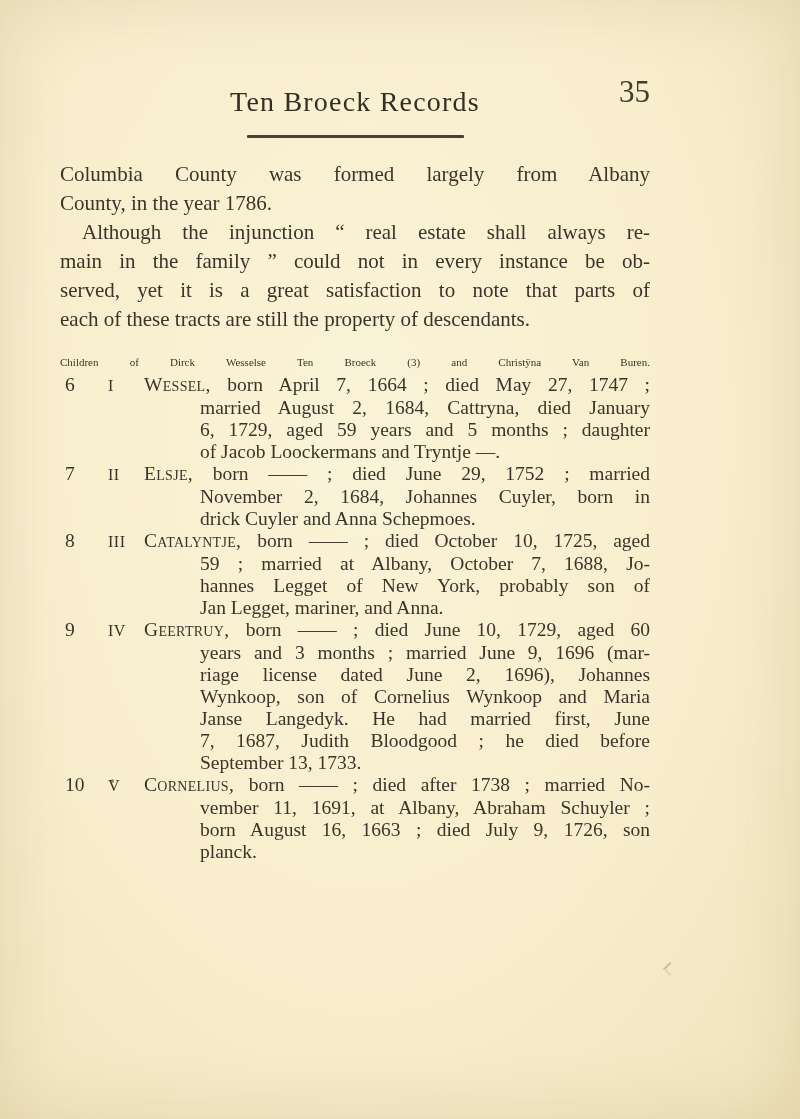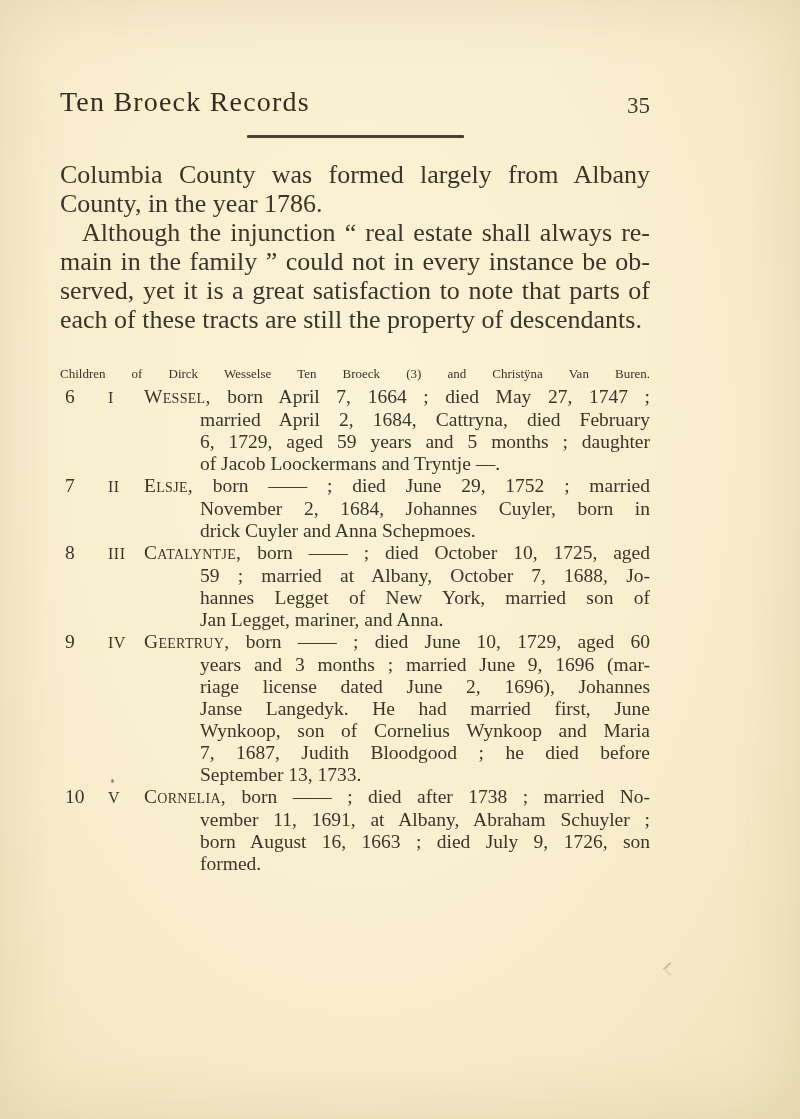--- a/index.html
+++ b/index.html
@@ -3,33 +3,33 @@
 <meta charset="utf-8">
 <style>
   html,body{margin:0;padding:0}
   body{width:800px;height:1119px;overflow:hidden;background:#f1e5bd;
        font-family:"Liberation Serif","DejaVu Serif",serif;}
   .page{position:relative;width:800px;height:1119px;color:#3b342a;
         background:radial-gradient(ellipse at 45% 38%, #fbf3d8 0%, #f8eecd 55%, #f0e4bc 100%);
         box-shadow:inset 0 0 70px rgba(120,100,60,.14);}
   .col{position:absolute;left:60px;top:0;width:590px}
 
-  .header{position:relative;padding-top:84px;text-align:left}
+  .header{position:relative;padding-top:84px;text-align:center}
   .title{font-size:28px;line-height:36px;letter-spacing:1.2px;color:#332d23}
-  .page-no{position:absolute;right:0;bottom:1px;font-size:23px;color:#433b2d}
+  .page-no{position:absolute;right:0;bottom:10px;font-size:31px;color:#433b2d}
 
   .rule{width:217px;height:3px;background:#4a4233;margin:15px auto 0;border-radius:1px}
 
-  .para{font-size:26px;line-height:29px}
+  .para{font-size:21px;line-height:29px}
   .p1{margin-top:22px}
   .bl{text-align:justify}
   .jl{text-align:justify;text-align-last:justify}
   .ind{text-indent:22px}
 
-  .heading{margin-top:28px;font-size:13px;line-height:24px;color:#3a332a}
+  .heading{margin-top:16px;font-size:11px;line-height:24px;color:#3a332a}
 
   .entries{margin-top:0;font-size:19.5px;line-height:22px}
   .el{text-align:justify}
   .cont{padding-left:140px}
   .eno{display:inline-block;width:48px;padding-left:5px;box-sizing:border-box}
   .rn{display:inline-block;width:30px;text-align:right;margin-right:6px;font-size:16px;letter-spacing:.5px}
   .nm{font-variant:small-caps;letter-spacing:.3px}
 
   .dot{position:absolute;left:111px;top:779px;width:3px;height:4px;
        background:#5f574a;border-radius:50%;opacity:.65}
@@ -61,53 +61,53 @@
       <div class="bl jl">served, yet it is a great satisfaction to note that parts of</div>
       <div class="bl">each of these tracts are still the property of descendants.</div>
     </div>
 
     <div class="heading jl">Children of Dirck Wesselse Ten Broeck (3) and Christÿna Van Buren.</div>
 
     <div class="entries">
 
       <div class="entry">
         <div class="el jl"><span class="eno">6</span><span class="rn">I</span><span class="nm">Wessel,</span> <span>born April 7, 1664 ; died May 27, 1747 ;</span></div>
-        <div class="el cont jl">married April 2, 1684, Cattryna, died February</div>
+        <div class="el cont jl">married August 2, 1684, Cattryna, died January</div>
         <div class="el cont jl">6, 1729, aged 59 years and 5 months ; daughter</div>
         <div class="el cont">of Jacob Loockermans and Tryntje —.</div>
       </div>
 
       <div class="entry">
         <div class="el jl"><span class="eno">7</span><span class="rn">II</span><span class="nm">Elsje,</span> <span>born —— ; died June 29, 1752 ; married</span></div>
         <div class="el cont jl">November 2, 1684, Johannes Cuyler, born in</div>
         <div class="el cont">drick Cuyler and Anna Schepmoes.</div>
       </div>
 
       <div class="entry">
         <div class="el jl"><span class="eno">8</span><span class="rn">III</span><span class="nm">Catalyntje,</span> <span>born —— ; died October 10, 1725, aged</span></div>
         <div class="el cont jl">59 ; married at Albany, October 7, 1688, Jo-</div>
-        <div class="el cont jl">hannes Legget of New York, married son of</div>
+        <div class="el cont jl">hannes Legget of New York, probably son of</div>
         <div class="el cont">Jan Legget, mariner, and Anna.</div>
       </div>
 
       <div class="entry">
         <div class="el jl"><span class="eno">9</span><span class="rn">IV</span><span class="nm">Geertruy,</span> <span>born —— ; died June 10, 1729, aged 60</span></div>
         <div class="el cont jl">years and 3 months ; married June 9, 1696 (mar-</div>
         <div class="el cont jl">riage license dated June 2, 1696), Johannes</div>
+        <div class="el cont jl">Wynkoop, son of Cornelius Wynkoop and Maria</div>
         <div class="el cont jl">Janse Langedyk.  He had married first, June</div>
-        <div class="el cont jl">Wynkoop, son of Cornelius Wynkoop and Maria</div>
         <div class="el cont jl">7, 1687, Judith Bloodgood ; he died before</div>
         <div class="el cont">September 13, 1733.</div>
       </div>
 
       <div class="entry">
-        <div class="el jl"><span class="eno">10</span><span class="rn">V</span><span class="nm">Cornelia,</span> <span>born —— ; died after 1738 ; married No-</span></div>
+        <div class="el jl"><span class="eno">10</span><span class="rn">V</span><span class="nm">Cornelius,</span> <span>born —— ; died after 1738 ; married No-</span></div>
         <div class="el cont jl">vember 11, 1691, at Albany, Abraham Schuyler ;</div>
         <div class="el cont jl">born August 16, 1663 ; died July 9, 1726, son</div>
-        <div class="el cont">formed.</div>
+        <div class="el cont">planck.</div>
       </div>
 
     </div>
   </div>
 
   <div class="dot"></div>
   <div class="smudge"></div>
 </div>
 
 </body></html>

